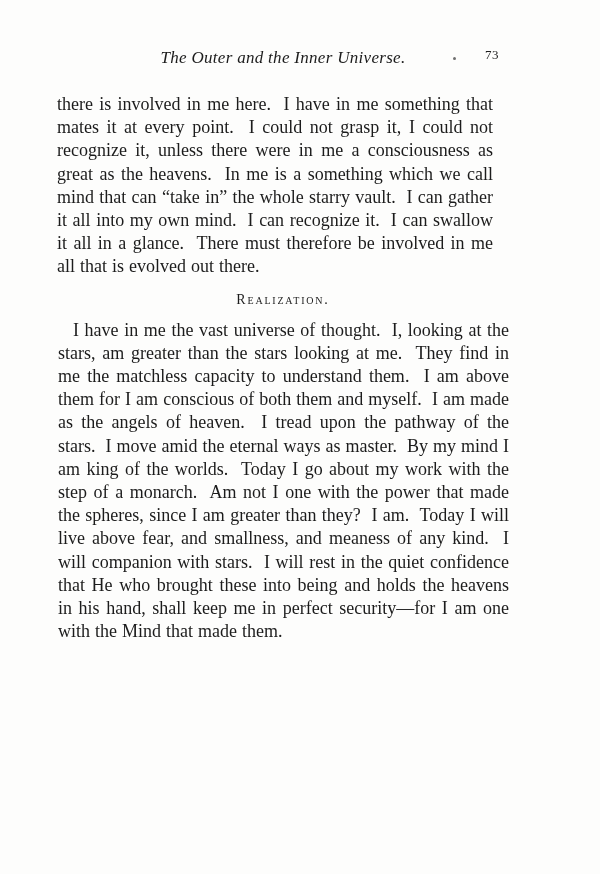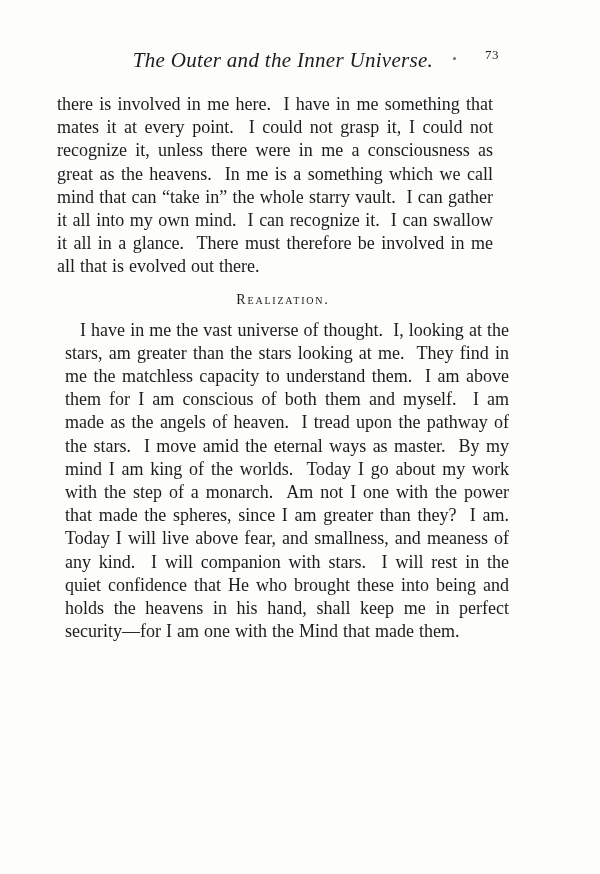--- a/index.html
+++ b/index.html
@@ -23,21 +23,21 @@
     width: 452px;
   }
   .running-header {
     position: relative;
     height: 28px;
     text-align: center;
   }
   .header-title {
     display: inline-block;
     font-style: italic;
-    font-size: 21px;
+    font-size: 17px;
     letter-spacing: 0.3px;
   }
   .scan-speck {
     position: absolute;
     right: 53px;
     top: 9px;
     width: 3px;
     height: 3px;
     border-radius: 50%;
     background: #6f6f6f;
@@ -61,21 +61,21 @@
   }
   .section-heading {
     margin: 13px 0 0 0;
     text-align: center;
     font-variant: small-caps;
     font-weight: normal;
     font-size: 14px;
     letter-spacing: 1.8px;
   }
   .para-2 {
-    margin: 11px 0 0 8px;
+    margin: 11px 0 0 1px;
     text-indent: 15px;
   }
 </style>
 </head>
 <body>
 
 <div class="page">
   <div class="text-block">
 
     <div class="running-header">

